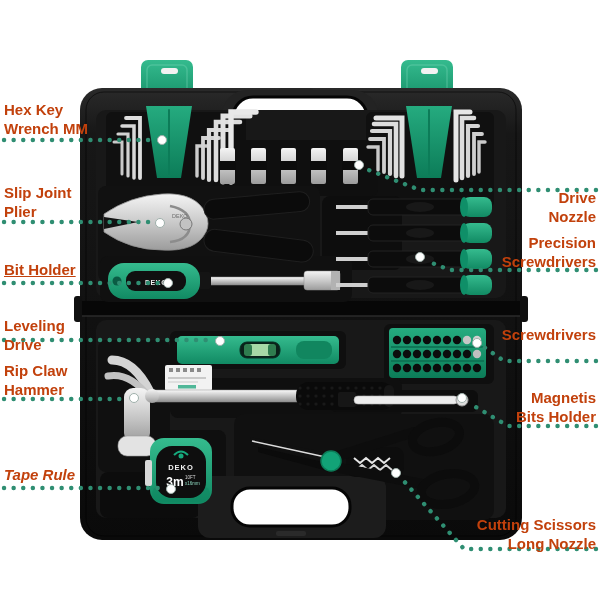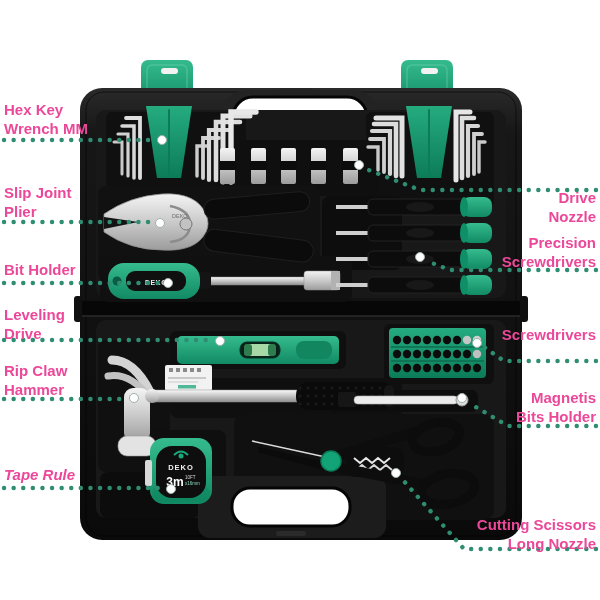--- a/index.html
+++ b/index.html
@@ -3,21 +3,21 @@
 <meta charset="utf-8">
 <style>
   html,body { margin:0; padding:0; background:#ffffff; }
   .stage {
     position:relative; width:600px; height:600px; background:#ffffff;
     font-family:"Liberation Sans", sans-serif; overflow:hidden;
   }
   .scene-svg { position:absolute; left:0; top:0; }
   .label {
     position:absolute; font-weight:700; font-size:15px; line-height:19px;
-    color:#ec4899; white-space:nowrap;
+    color:#c2410c; white-space:nowrap;
   }
   .label.right { text-align:right; right:4px; }
   .label.left  { left:4px; }
   svg text { font-family:"Liberation Sans", sans-serif; }
 </style>
 </head>
 <body>
 
 <div class="stage">
 
@@ -335,24 +335,24 @@
   </svg>
 
   <div class="label left" style="top:100px;">
     <div>Hex Key</div>
     <div>Wrench MM</div>
   </div>
   <div class="label left" style="top:183px;">
     <div>Slip Joint</div>
     <div>Plier</div>
   </div>
-  <div class="label left" style="top:260px;">
+  <div class="label left" style="top:260px;text-decoration:underline;">
     <div>Bit Holder</div>
   </div>
-  <div class="label left" style="top:305px;">
+  <div class="label left" style="top:316px;">
     <div>Leveling</div>
     <div>Drive</div>
   </div>
   <div class="label left" style="top:361px;">
     <div>Rip Claw</div>
     <div>Hammer</div>
   </div>
   <div class="label left" style="top:465px;font-style:italic;">
     <div>Tape Rule</div>
   </div>

